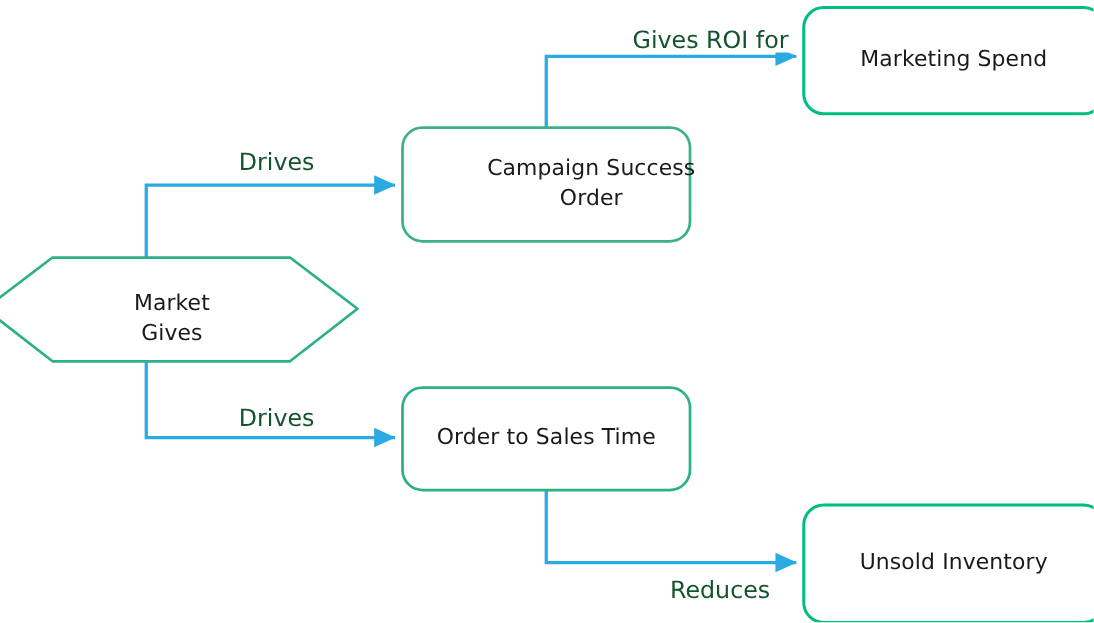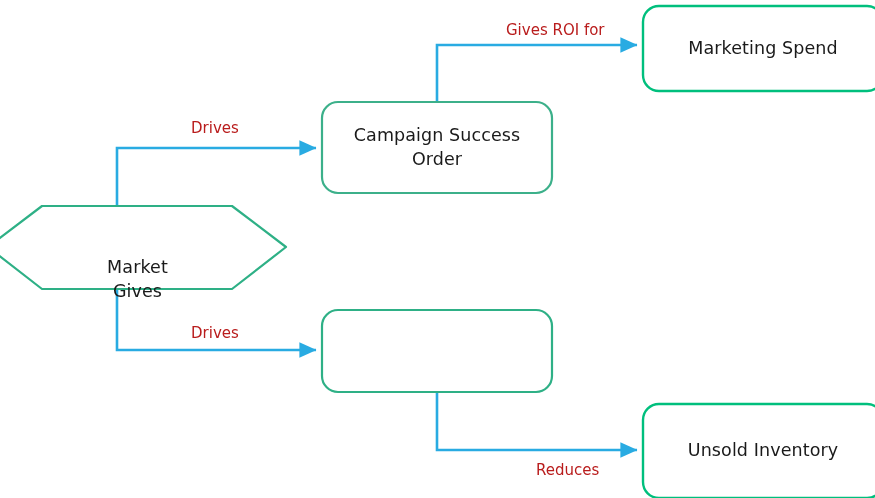--- a/index.html
+++ b/index.html
@@ -29,22 +29,22 @@
     justify-content: center;
     text-align: center;
     color: #1a1a1a;
     font-size: 17.5px;
     line-height: 1.35;
     letter-spacing: 0.1px;
     pointer-events: none;
   }
   .edge-label {
     position: absolute;
-    color: #b91c1c;
-    font-size: 15px;
+    color: #14532d;
+    font-size: 19px;
     line-height: 1;
     white-space: nowrap;
     text-align: center;
     background: #ffffff;
     padding: 0 3px;
   }
 </style>
 </head>
 <body>
 
@@ -69,36 +69,37 @@
 
     <rect x="322" y="102" width="230" height="91" rx="16" ry="16" fill="#ffffff" stroke="#3cb08a" stroke-width="2.2"></rect>
 
     <rect x="643" y="6" width="240" height="85" rx="16" ry="16" fill="#ffffff" stroke="#00bf7d" stroke-width="2.4"></rect>
 
     <rect x="322" y="310" width="230" height="82" rx="16" ry="16" fill="#ffffff" stroke="#2eb086" stroke-width="2.2"></rect>
 
     <rect x="643" y="404" width="240" height="94" rx="16" ry="16" fill="#ffffff" stroke="#00bf7d" stroke-width="2.4"></rect>
   </svg>
 
-  <div class="node-label" style="left:0px; top:206px; width:275px; height:100px;margin-top:24px;">
+  <div class="node-label" style="left:0px; top:206px; width:275px; height:100px;">
     <span>
       <span>Market</span><br>
       <span>Gives</span>
     </span>
   </div>
 
-  <div class="node-label" style="left:322px; top:102px; width:230px; height:91px;">
+  <div class="node-label" style="left:322px; top:102px; width:230px; height:91px;padding-left:36px;">
     <span>
       <span>Campaign Success</span><br>
       <span>Order</span>
     </span>
   </div>
 
   <div class="node-label" style="left:643px; top:6px; width:240px; height:85px;">Marketing Spend</div>
 
+  <div class="node-label" style="left:322px; top:310px; width:230px; height:82px;">Order to Sales Time</div>
 
   <div class="node-label" style="left:643px; top:404px; width:240px; height:94px;">Unsold Inventory</div>
 
   <div class="edge-label" style="left:188px; top:121px;">Drives</div>
 
   <div class="edge-label" style="left:503px; top:23px;">Gives ROI for</div>
 
   <div class="edge-label" style="left:188px; top:326px;">Drives</div>
 
   <div class="edge-label" style="left:533px; top:427px;margin-top:36px;">Reduces</div>

